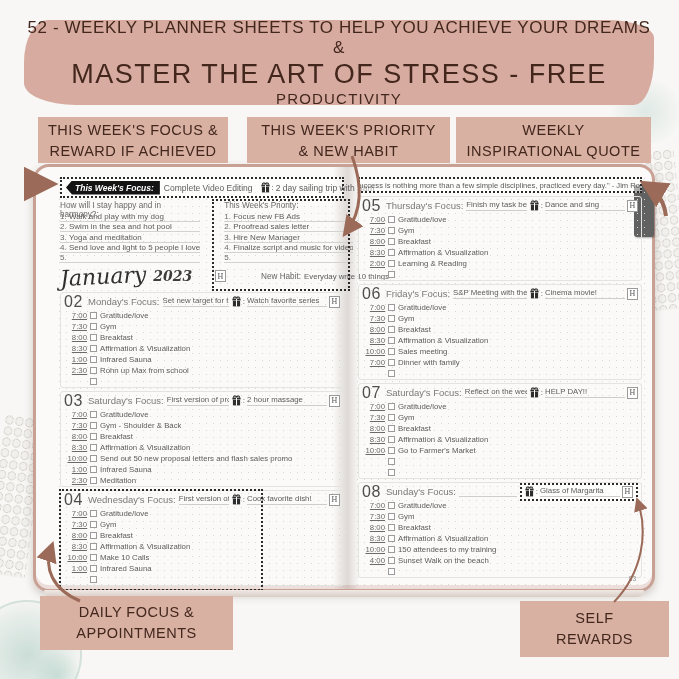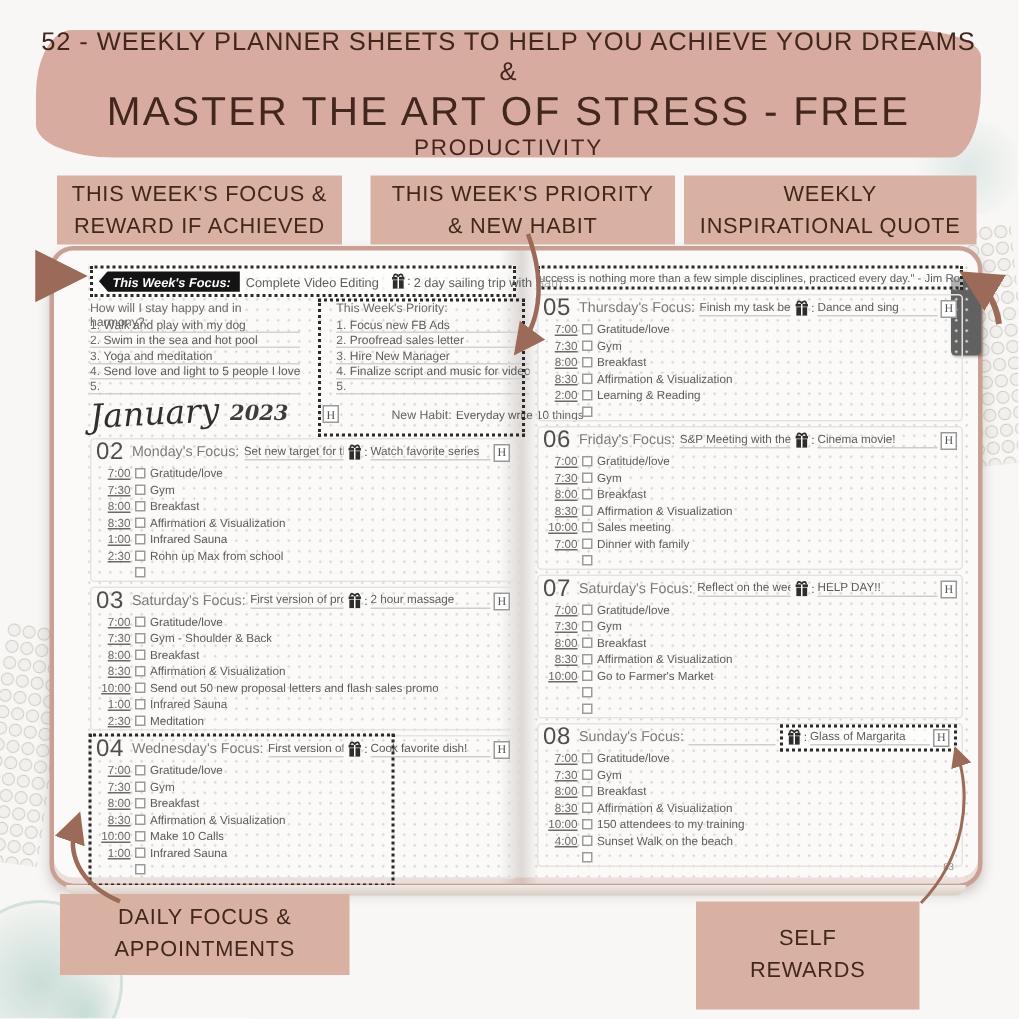--- a/index.html
+++ b/index.html
@@ -38,21 +38,21 @@
   
   .callout {
     position:absolute; background:#d8b1a3; color:#43271d; z-index:4;
     text-align:center; letter-spacing:.5px; font-size:14.5px; line-height:1.45;
     padding:3px 4px;
   }
   .co-tl { left:38px;  top:117px; width:190px; height:46px; }
   .co-tm { left:247px; top:117px; width:203px; height:46px; }
   .co-tr { left:456px; top:117px; width:195px; height:46px; }
   .co-bl { left:40px;  top:596px; width:193px; height:54px; display:flex; flex-direction:column; justify-content:center;}
-  .co-br { left:464px; top:601px; width:149px; height:72px; display:flex; flex-direction:column; justify-content:center;}
+  .co-br { left:520px; top:601px; width:149px; height:56px; display:flex; flex-direction:column; justify-content:center;}
   
   .book {
     position:absolute; left:33px; top:164px; width:622px; height:428px; z-index:1;
     background:#fbfaf8; border:3px solid #c9a094; border-radius:16px;
     box-shadow:0 4px 8px rgba(90,60,50,.25), inset 0 -4px 0 rgba(201,160,148,.3);
   }
   .book::after { content:""; position:absolute; left:8px; right:8px; bottom:-8px; height:7px;
     background:linear-gradient(#efe9e4, #d9cdc6); border-radius:0 0 12px 12px; }
   .spine { position:absolute; left:297px; top:0; width:26px; height:100%;
     background:linear-gradient(90deg, rgba(0,0,0,0), rgba(110,90,85,.16) 42%, rgba(110,90,85,.2) 58%, rgba(0,0,0,0)); }

